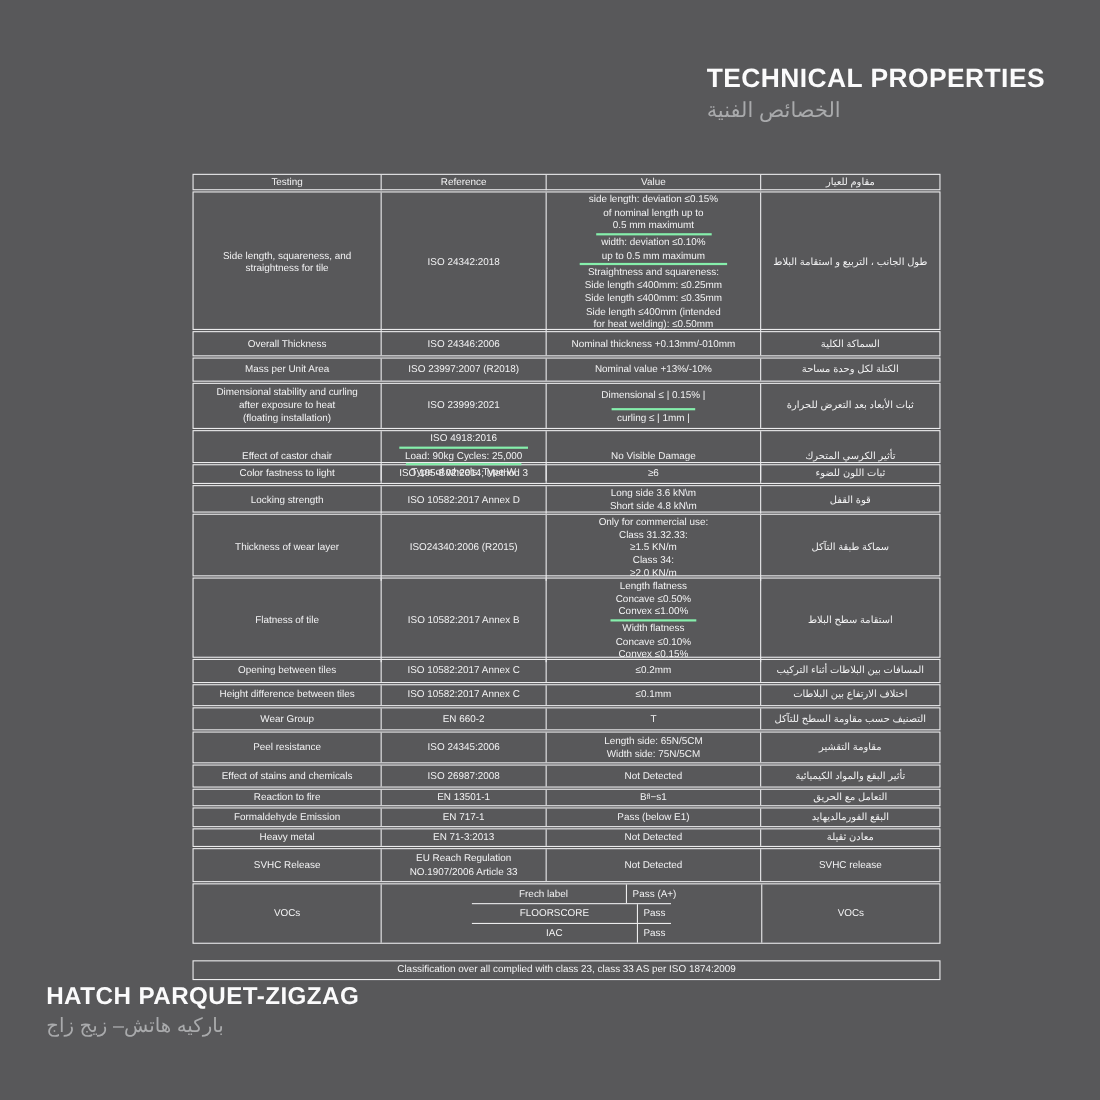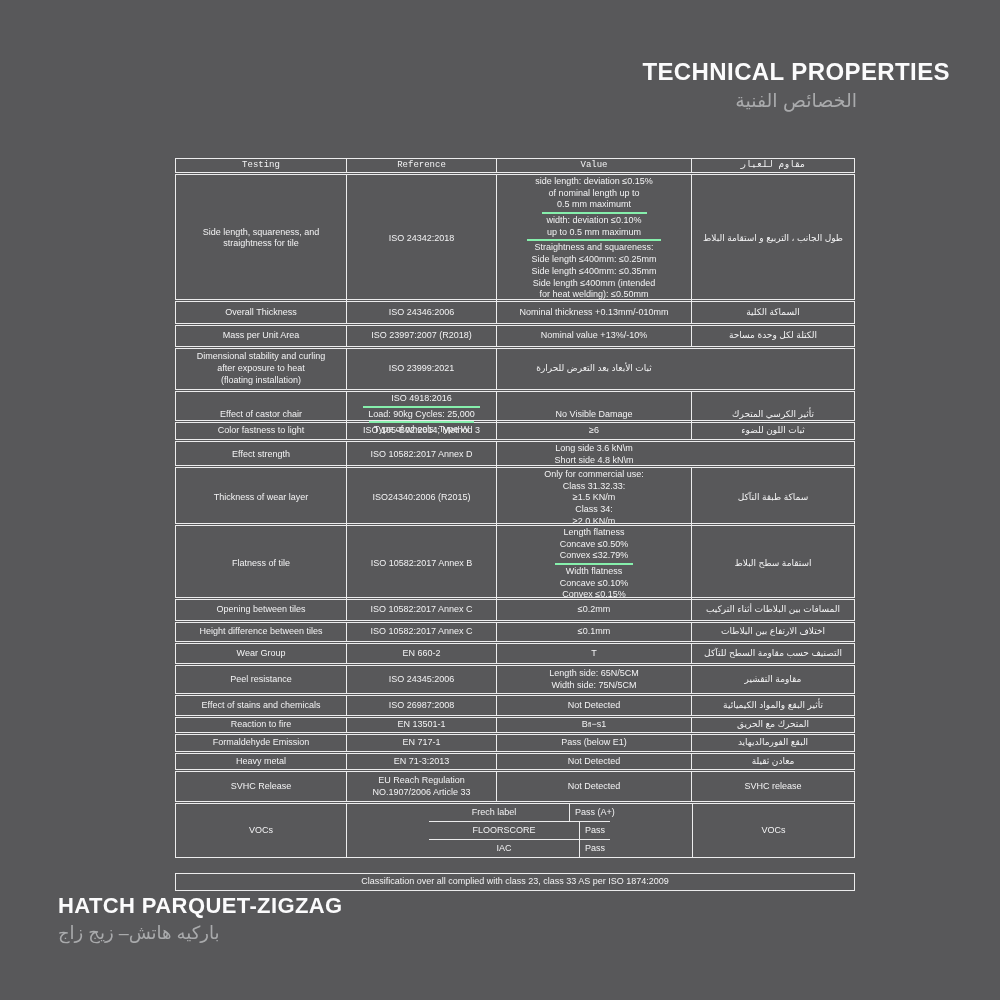--- a/index.html
+++ b/index.html
@@ -4,34 +4,34 @@
 <style>
   * { box-sizing: border-box; }
   html,body { margin:0; padding:0; }
   body {
     width:1000px; height:1000px; position:relative; overflow:hidden;
     background:#58585a;
     font-family:"Liberation Sans","DejaVu Sans",sans-serif;
     color:#f3f3f4;
   }
   
-  .title-block { position:absolute; top:58px; right:50px; text-align:center; }
+  .title-block { position:absolute; top:58px; right:50px; text-align:left; }
   .title-en { font-size:24px; font-weight:bold; letter-spacing:0.4px; color:#fbfbfc; }
   .title-ar { margin-top:3px; font-size:19px; color:#a9aaac; direction:rtl; }
-  .product-block { position:absolute; top:893px; left:58px; text-align:left; }
+  .product-block { position:absolute; top:893px; left:42px; text-align:left; }
   .product-en { font-size:22px; font-weight:bold; letter-spacing:0.4px; color:#fbfbfc; }
   .product-ar { margin-top:3px; font-size:18px; color:#a9aaac; direction:rtl; text-align:left; }
 
   
   .ptable { position:absolute; left:175px; top:158px; width:680px; font-size:9px; line-height:1.3; }
   .trow {
     display:grid; grid-template-columns:170px 150px 195px 1fr;
     border:1px solid #ececed; margin-top:1px; width:680px;
   }
-  .trow.first { margin-top:0;font-family:Liberation Mono, monospace; }
+  .trow.first { margin-top:0; }
   .c {
     display:flex; align-items:center; justify-content:center;
     text-align:center; padding:1px 5px; white-space:pre-line;
     min-width:0;
   }
   .c + .c { border-left:1px solid #ececed; }
   .c.ar { direction:rtl; }
   .subs { display:flex; flex-direction:column; padding:0; align-items:center; justify-content:stretch; }
   .sub {
     flex:1; display:flex; align-items:center; justify-content:center;
@@ -98,20 +98,24 @@
     <div class="c">ISO 23997:2007 (R2018)</div>
     <div class="c">Nominal value +13%/-10%</div>
     <div class="c ar">الكتلة لكل وحدة مساحة</div>
   </div>
 
   <div class="trow" style="height:42px">
     <div class="c">Dimensional stability and curling
 after exposure to heat
 (floating installation)</div>
     <div class="c">ISO 23999:2021</div>
+    <div class="c subs">
+      <div class="sub" style="flex-grow:25">Dimensional ≤ | 0.15% |</div>
+      <div class="sub" style="flex-grow:17">curling ≤ | 1mm |</div>
+    </div>
     <div class="c ar">ثبات الأبعاد بعد التعرض للحرارة</div>
   </div>
 
   <div class="trow" style="height:30px">
     <div class="c">Effect of castor chair</div>
     <div class="c subs">
       <div class="sub">ISO 4918:2016</div>
       <div class="sub">Load: 90kg Cycles: 25,000</div>
       <div class="sub">Type of wheels: Type W</div>
     </div>
@@ -120,44 +124,45 @@
   </div>
 
   <div class="trow" style="height:18px">
     <div class="c">Color fastness to light</div>
     <div class="c">ISO 105-B02:2014; Method 3</div>
     <div class="c">≥6</div>
     <div class="c ar">ثبات اللون للضوء</div>
   </div>
 
   <div class="trow" style="height:25px">
-    <div class="c">Effect strength</div>
+    <div class="c">Locking strength</div>
     <div class="c">ISO 10582:2017 Annex D</div>
     <div class="c">Long side 3.6 kN\m
 Short side 4.8 kN\m</div>
+    <div class="c ar">قوة القفل</div>
   </div>
 
   <div class="trow" style="height:57px">
     <div class="c">Thickness of wear layer</div>
     <div class="c">ISO24340:2006 (R2015)</div>
     <div class="c">Only for commercial use:
 Class 31.32.33:
 ≥1.5 KN/m
 Class 34:
 ≥2.0 KN/m</div>
     <div class="c ar">سماكة طبقة التآكل</div>
   </div>
 
   <div class="trow" style="height:73px">
     <div class="c">Flatness of tile</div>
     <div class="c">ISO 10582:2017 Annex B</div>
     <div class="c subs">
       <div class="sub">Length flatness
 Concave ≤0.50%
-Convex ≤32.79%</div>
+Convex ≤1.00%</div>
       <div class="sub">Width flatness
 Concave ≤0.10%
 Convex ≤0.15%</div>
     </div>
     <div class="c ar">استقامة سطح البلاط</div>
   </div>
 
   <div class="trow" style="height:22px">
     <div class="c">Opening between tiles</div>
     <div class="c">ISO 10582:2017 Annex C</div>
@@ -191,21 +196,21 @@
     <div class="c">Effect of stains and chemicals</div>
     <div class="c">ISO 26987:2008</div>
     <div class="c">Not Detected</div>
     <div class="c ar">تأثير البقع والمواد الكيميائية</div>
   </div>
 
   <div class="trow" style="height:16px">
     <div class="c">Reaction to fire</div>
     <div class="c">EN 13501-1</div>
     <div class="c"><span>B</span><sub class="fl">fl</sub><span>−s1</span></div>
-    <div class="c ar">المتحرك مع الحريق</div>
+    <div class="c ar">التعامل مع الحريق</div>
   </div>
 
   <div class="trow" style="height:18px">
     <div class="c">Formaldehyde Emission</div>
     <div class="c">EN 717-1</div>
     <div class="c">Pass (below E1)</div>
     <div class="c ar">البقع الفورمالديهايد</div>
   </div>
 
   <div class="trow" style="height:17px">

